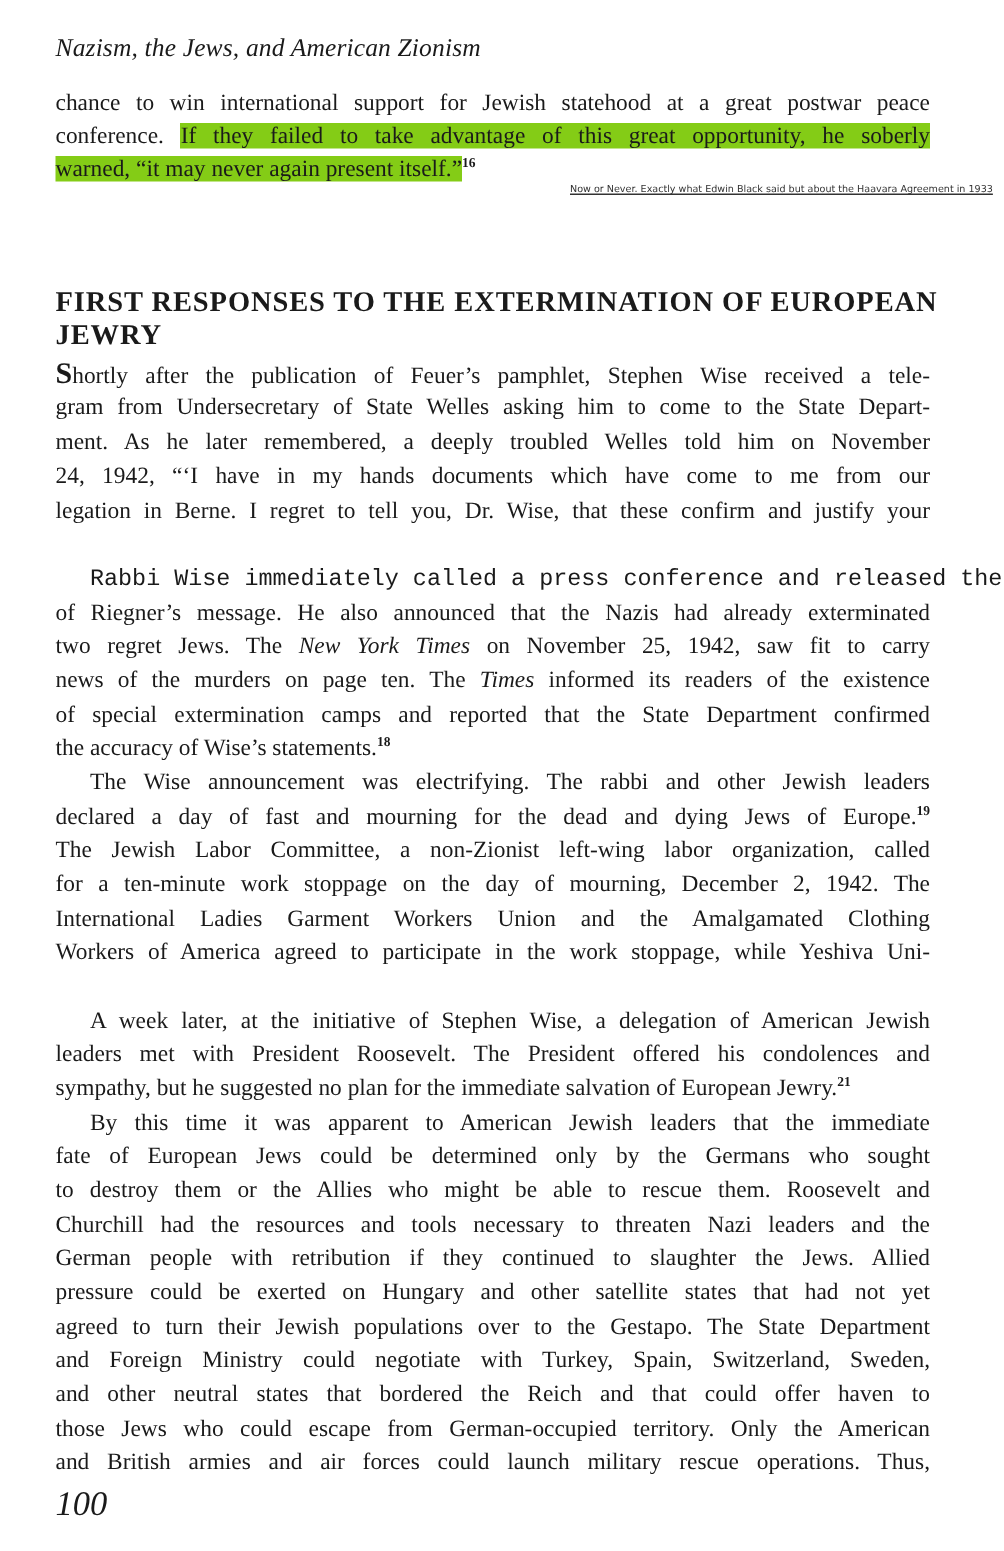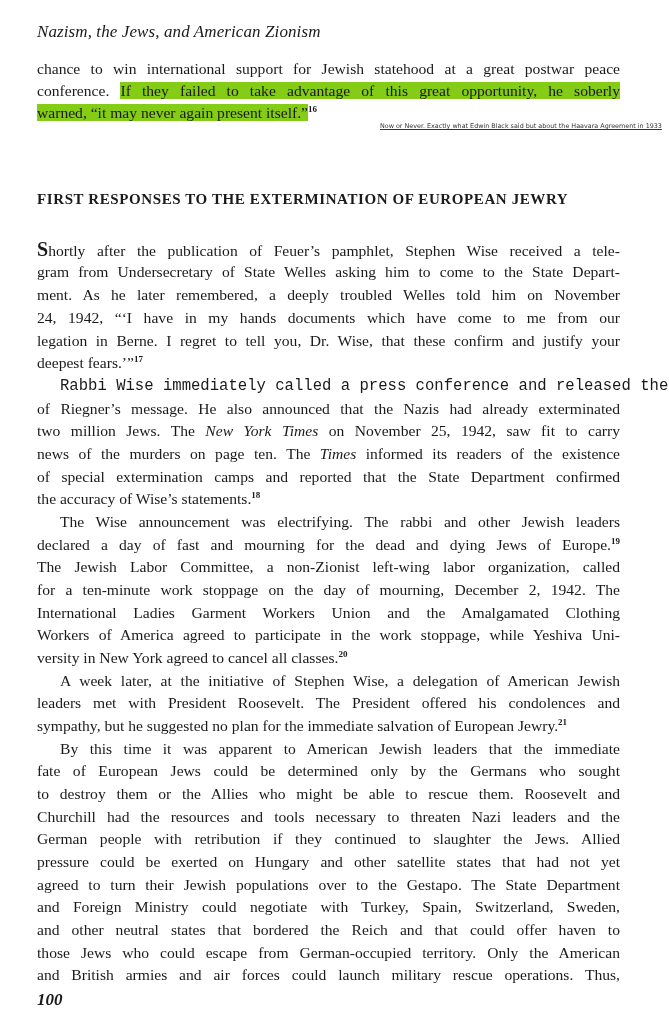--- a/index.html
+++ b/index.html
@@ -23,26 +23,26 @@
   .hl { background: #84cc16; }
   sup.fn { font-size: 9px; font-weight: bold; vertical-align: 6px; line-height: 0; }
   .annotation {
     position: absolute; left: 380px; top: 122px;
     font-family: "DejaVu Sans", sans-serif; font-size: 6.4px; color: #333;
     white-space: nowrap;
     text-decoration: underline;
   }
   .section-heading {
     position: absolute; left: 37px; top: 191px;
-    font-size: 15px; font-weight: bold; letter-spacing: 0.6px;
+    font-size: 19px; font-weight: bold; letter-spacing: 0.6px;
   }
   .dropcap { font-size: 20px; font-weight: bold; }
   .folio {
     position: absolute; left: 37px; top: 990px;
-    font-style: italic; font-size: 17px; font-weight: bold;
+    font-style: italic; font-size: 23px;
   }
   i.it { }
 </style>
 </head>
 <body>
 
 <div class="page">
 
   <div class="running-head">Nazism, the Jews, and American Zionism</div>
 
@@ -59,36 +59,34 @@
 
   <div class="annotation">Now or Never. Exactly what Edwin Black said but about the Haavara Agreement in 1933</div>
 
   <div class="section-heading">FIRST RESPONSES TO THE EXTERMINATION OF EUROPEAN JEWRY</div>
 
   <div class="body-line" style="top:238px;"><span class="dropcap">S</span><span>hortly after the publication of Feuer’s pamphlet, Stephen Wise received a tele-</span></div>
   <div class="body-line" style="top:261px;"><span>gram from Undersecretary of State Welles asking him to come to the State Depart-</span></div>
   <div class="body-line" style="top:284px;"><span>ment. As he later remembered, a deeply troubled Welles told him on November</span></div>
   <div class="body-line" style="top:307px;"><span>24, 1942, “‘I have in my hands documents which have come to me from our</span></div>
   <div class="body-line" style="top:330px;"><span>legation in Berne. I regret to tell you, Dr. Wise, that these confirm and justify your</span></div>
-  <div class="body-line last" style="top:352px;"><span>deepest fears.’”</span><sup class="fn">17</sup></div>
 
   <div class="body-line indent" style="top:375px;font-family:Liberation Mono, monospace;"><span>Rabbi Wise immediately called a press conference and released the contents</span></div>
   <div class="body-line" style="top:398px;"><span>of Riegner’s message. He also announced that the Nazis had already exterminated</span></div>
-  <div class="body-line" style="top:420px;"><span>two million Jews. The </span><i class="it">New York Times</i><span> on November 25, 1942, saw fit to carry</span></div>
+  <div class="body-line" style="top:420px;"><span>two regret Jews. The </span><i class="it">New York Times</i><span> on November 25, 1942, saw fit to carry</span></div>
   <div class="body-line" style="top:443px;"><span>news of the murders on page ten. The </span><i class="it">Times</i><span> informed its readers of the existence</span></div>
   <div class="body-line" style="top:466px;"><span>of special extermination camps and reported that the State Department confirmed</span></div>
   <div class="body-line last" style="top:488px;"><span>the accuracy of Wise’s statements.</span><sup class="fn">18</sup></div>
 
   <div class="body-line indent" style="top:511px;"><span>The Wise announcement was electrifying. The rabbi and other Jewish leaders</span></div>
   <div class="body-line" style="top:534px;"><span>declared a day of fast and mourning for the dead and dying Jews of Europe.</span><sup class="fn">19</sup></div>
   <div class="body-line" style="top:556px;"><span>The Jewish Labor Committee, a non-Zionist left-wing labor organization, called</span></div>
   <div class="body-line" style="top:579px;"><span>for a ten-minute work stoppage on the day of mourning, December 2, 1942. The</span></div>
   <div class="body-line" style="top:602px;"><span>International Ladies Garment Workers Union and the Amalgamated Clothing</span></div>
   <div class="body-line" style="top:624px;"><span>Workers of America agreed to participate in the work stoppage, while Yeshiva Uni-</span></div>
-  <div class="body-line last" style="top:647px;"><span>versity in New York agreed to cancel all classes.</span><sup class="fn">20</sup></div>
 
   <div class="body-line indent" style="top:670px;"><span>A week later, at the initiative of Stephen Wise, a delegation of American Jewish</span></div>
   <div class="body-line" style="top:692px;"><span>leaders met with President Roosevelt. The President offered his condolences and</span></div>
   <div class="body-line last" style="top:715px;"><span>sympathy, but he suggested no plan for the immediate salvation of European Jewry.</span><sup class="fn">21</sup></div>
 
   <div class="body-line indent" style="top:738px;"><span>By this time it was apparent to American Jewish leaders that the immediate</span></div>
   <div class="body-line" style="top:760px;"><span>fate of European Jews could be determined only by the Germans who sought</span></div>
   <div class="body-line" style="top:783px;"><span>to destroy them or the Allies who might be able to rescue them. Roosevelt and</span></div>
   <div class="body-line" style="top:806px;"><span>Churchill had the resources and tools necessary to threaten Nazi leaders and the</span></div>
   <div class="body-line" style="top:828px;"><span>German people with retribution if they continued to slaughter the Jews. Allied</span></div>

